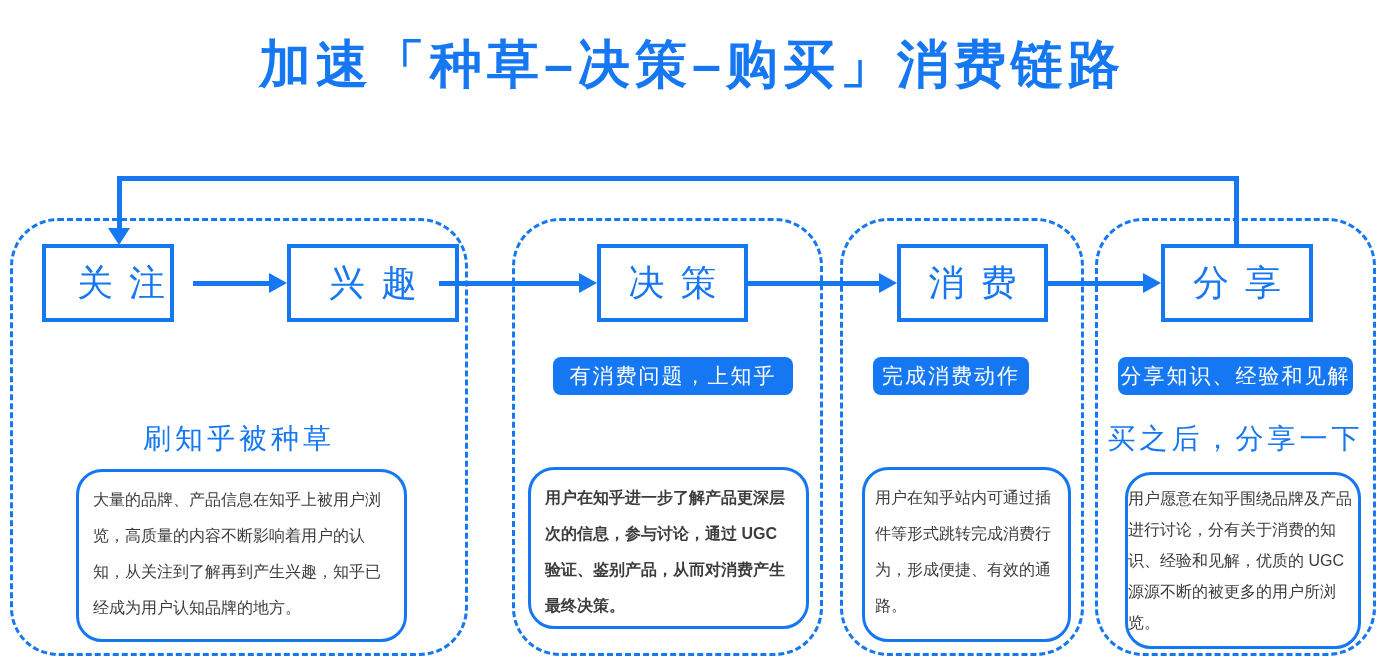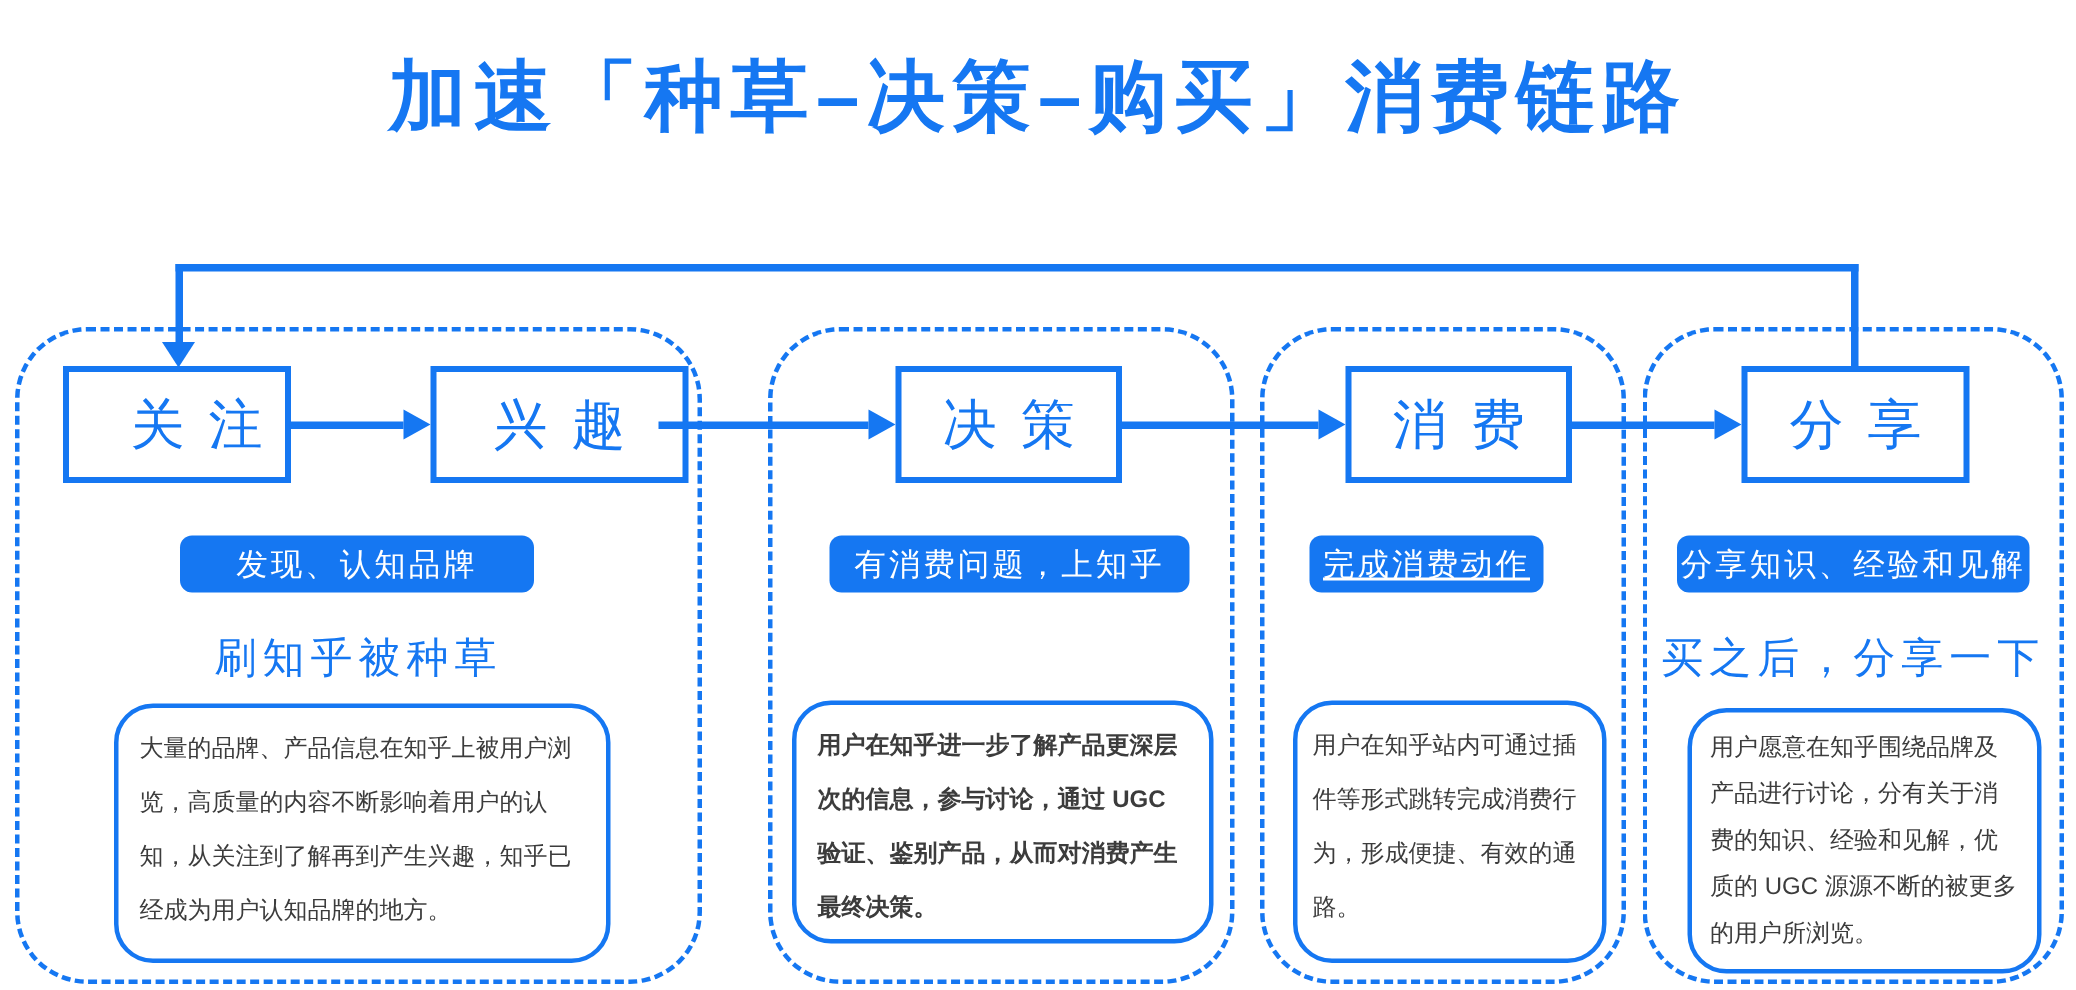--- a/index.html
+++ b/index.html
@@ -19,21 +19,21 @@
   .panel{top:202px;height:438px;border:3px dashed var(--blue);border-radius:48px;box-sizing:border-box;background:transparent;}
   .p1{left:10px;width:458px;}
   .p2{left:512px;width:311px;}
   .p3{left:840px;width:244px;}
   .p4{left:1095px;width:281px;}
 
   
   .node{top:228px;height:78px;border:4px solid var(--blue);background:#fff;color:var(--blue);
         font-size:36px;letter-spacing:16px;text-indent:16px;display:flex;align-items:center;justify-content:center;
         box-sizing:border-box;white-space:nowrap;}
-  .n1{left:42px;width:152px;padding-left:26px;}
+  .n1{left:42px;width:132px;padding-left:26px;}
   .n2{left:287px;width:172px;}
   .n3{left:597px;width:151px;}
   .n4{left:897px;width:151px;}
   .n5{left:1161px;width:152px;}
 
   
   .shaft{top:265px;height:5px;background:var(--blue);}
   .head{top:257px;width:0;height:0;border-top:10px solid transparent;border-bottom:10px solid transparent;
         border-left:18px solid var(--blue);}
   .a1s{left:193px;width:76px;}  .a1h{left:269px;}
@@ -46,36 +46,36 @@
   .loop-vl{left:117px;top:160px;width:5px;height:55px;background:var(--blue);}
   .loop-vr{left:1234px;top:160px;width:5px;height:68px;background:var(--blue);}
   .loop-head{left:108px;top:212px;width:0;height:0;border-left:11px solid transparent;
              border-right:11px solid transparent;border-top:17px solid var(--blue);}
 
   
   .badge{top:341px;height:38px;background:var(--blue);color:#ffffff;font-size:21px;letter-spacing:2px;
          border-radius:8px;display:flex;align-items:center;justify-content:center;box-sizing:border-box;white-space:nowrap;}
   .b1{left:120px;width:236px;}
   .b2{left:553px;width:240px;}
-  .b3{left:873px;width:156px;text-decoration:underline;}
+  .b3{left:873px;width:156px;}
   .b4{left:1118px;width:235px;}
 
   
   .subtitle{top:404px;font-size:28px;letter-spacing:4px;color:var(--blue);text-align:center;white-space:nowrap;}
   .s1{left:10px;width:458px;}
   .s2{left:512px;width:311px;}
   .s4{left:1095px;width:281px;}
 
   
   .desc{border:3px solid var(--blue);border-radius:26px;background:#fff;color:var(--ink);
         font-size:16px;line-height:36px;padding:10px 14px;box-sizing:border-box;text-align:left;}
   .d1{left:76px;top:453px;width:331px;height:173px;}
   .d2{left:528px;top:451px;width:281px;height:162px;font-weight:bold;}
   .d3{left:862px;top:451px;width:209px;height:175px;padding:10px 10px;}
-  .d4{left:1125px;top:456px;width:236px;height:177px;line-height:31px;padding:8px 12px;}
+  .d4{left:1125px;top:456px;width:236px;height:177px;line-height:31px;padding:8px 0;}
 </style>
 </head>
 <body>
 
 <div class="stage">
 
   <div class="abs title">加速「种草–决策–购买」消费链路</div>
 
   <div>
     <div class="abs loop-h"></div>
@@ -105,21 +105,20 @@
   </div>
   <div>
     <div class="abs shaft a3s"></div>
     <div class="abs head  a3h"></div>
   </div>
   <div>
     <div class="abs shaft a4s"></div>
     <div class="abs head  a4h"></div>
   </div>
 
-  <div class="abs badge b1">发现、认知品牌</div>
   <div class="abs badge b2">有消费问题，上知乎</div>
   <div class="abs badge b3">完成消费动作</div>
   <div class="abs badge b4">分享知识、经验和见解</div>
 
   <div class="abs subtitle s1">刷知乎被种草</div>
   <div class="abs subtitle s4">买之后，分享一下</div>
 
   <div class="abs desc d1">大量的品牌、产品信息在知乎上被用户浏览，高质量的内容不断影响着用户的认知，从关注到了解再到产生兴趣，知乎已经成为用户认知品牌的地方。</div>
   <div class="abs desc d2">用户在知乎进一步了解产品更深层次的信息，参与讨论，通过 UGC 验证、鉴别产品，从而对消费产生最终决策。</div>
   <div class="abs desc d3">用户在知乎站内可通过插件等形式跳转完成消费行为，形成便捷、有效的通路。</div>

